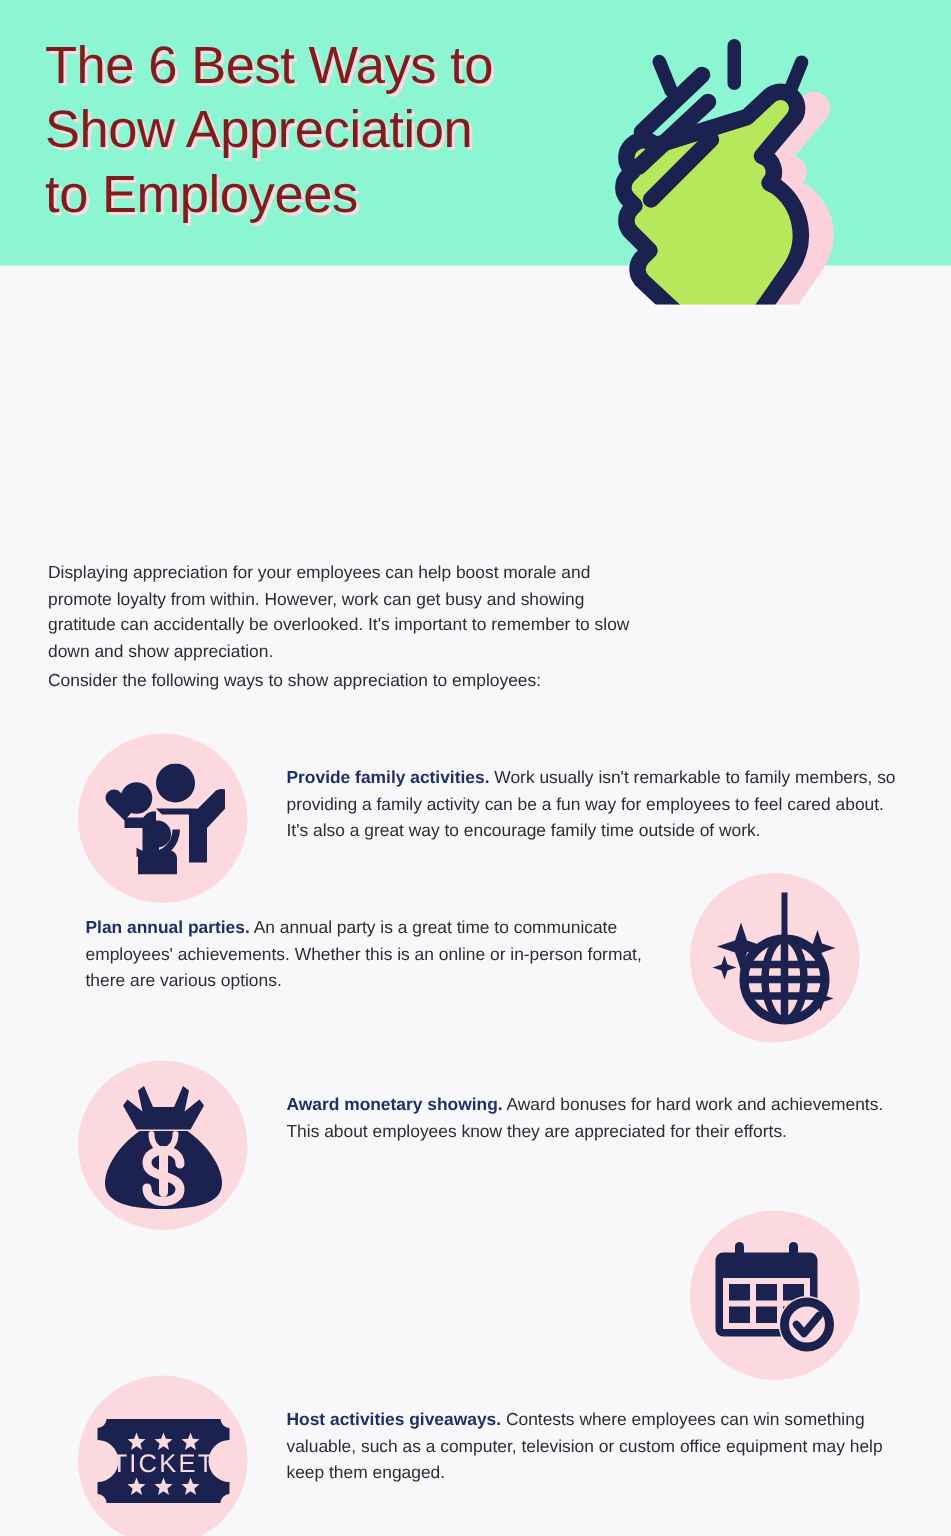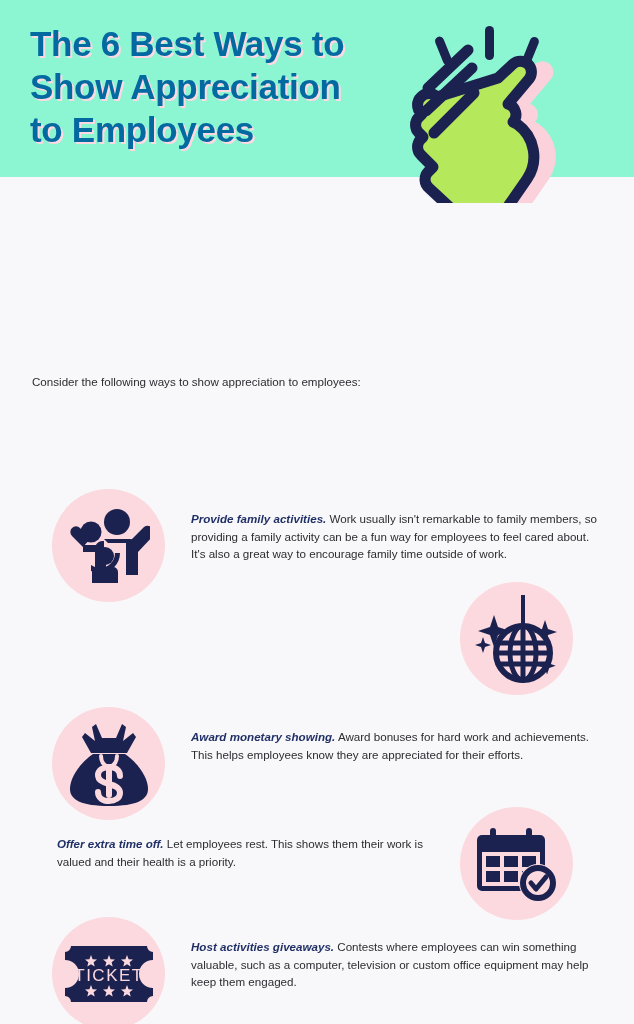--- a/index.html
+++ b/index.html
@@ -23,22 +23,22 @@
     background: #8cf5d2;
     overflow: visible;
   }
   .header-title {
     position: absolute;
     left: 30px;
     top: 22px;
     width: 400px;
     font-size: 35px;
     line-height: 43px;
-    font-weight: bold;
-    color: #0369a1;
+    font-weight: normal;
+    color: #7f1d1d;
     letter-spacing: -0.3px;
     text-shadow: 2px 2px 0 #ffd9e2;
     white-space: pre-line;
   }
 
   
   .clap-wrap {
     position: absolute;
     left: 408px;
     top: 8px;
@@ -91,21 +91,20 @@
     font-size: 11.6px;
     line-height: 17.5px;
     color: #2c2c32;
   }
   .row.left .row-text { left: 191px; top: 23px; width: 412px; }
   .row.right .row-text { left: 57px; top: 30px; width: 382px; }
 
   .lead {
     font-weight: bold;
     color: #203067;
-    font-style: italic;
   }
 
   svg { display: block; }
 </style>
 </head>
 <body>
 
 <div class="header">
   <div class="header-title">The 6 Best Ways to
 Show Appreciation
@@ -141,20 +140,21 @@
           <line x1="16" y1="62" x2="56" y2="24"></line>
         </g>
       </g>
     </svg>
   </div>
 </div>
 
 <div class="content">
 
   <div class="intro">
+    <p>Displaying appreciation for your employees can help boost morale and promote loyalty from within. However, work can get busy and showing gratitude can accidentally be overlooked. It's important to remember to slow down and show appreciation.</p>
     <p>Consider the following ways to show appreciation to employees:</p>
   </div>
 
   <div class="row left" style="top:310px;">
     <div class="icon-circle">
       <svg width="82" height="74" viewBox="0 0 82 74">
         <g fill="#1b2250">
           <circle cx="49" cy="13" r="13"></circle>
           <path d="M36 30 h26 a8 8 0 0 1 8 8 v28 h-12 v-32 h-18 z"></path>
           <path d="M62 32 L76 18 a6.5 6.5 0 0 1 9 9 L70 43 z"></path>
@@ -185,41 +185,44 @@
           <ellipse cx="49" cy="60" rx="13" ry="27" fill="none" stroke="#1b2250" stroke-width="5"></ellipse>
           <path d="M23 50 h52 M22 60 h54 M23 71 h52" stroke="#1b2250" stroke-width="5" fill="none"></path>
 
           <path d="M20 22 l4 12 l12 4 l-12 4 l-4 12 l-4 -12 l-12 -4 l12 -4 z"></path>
           <path d="M71 27 l3 9 l9 3 l-9 3 l-3 9 l-3 -9 l-9 -3 l9 -3 z"></path>
           <path d="M9 44 l2 6 l6 2 l-6 2 l-2 6 l-2 -6 l-6 -2 l6 -2 z"></path>
           <path d="M82 64 l2.2 6.5 l6.5 2.2 l-6.5 2.2 l-2.2 6.5 l-2.2 -6.5 l-6.5 -2.2 l6.5 -2.2 z" transform="translate(-9,0)"></path>
         </g>
       </svg>
     </div>
+    <div class="row-text">
+      <span class="lead">Plan annual parties.</span><span> An annual party is a great time to communicate employees' achievements. Whether this is an online or in-person format, there are various options.</span>
+    </div>
   </div>
 
   <div class="row left" style="top:528px;">
     <div class="icon-circle">
       <svg width="78" height="84" viewBox="0 0 78 84">
         <g fill="#1b2250">
           <path d="M26 2 l6 14 h14 l6 -14 l4 3 l-3 14 l10 -8 l3 4 l-9 16 h-36 l-9 -16 l3 -4 l10 8 l-3 -14 z"></path>
           <path d="M23 32 h32 c14 10 23 24 23 35 c0 11 -12 17 -39 17 c-27 0 -39 -6 -39 -17 c0 -11 9 -25 23 -35 z"></path>
         </g>
         <g fill="none" stroke="#fbd9df" stroke-width="4" stroke-linecap="round">
           <path d="M31 34 c0 8 5 10 8 12"></path>
           <path d="M47 34 c0 8 -5 10 -8 12"></path>
         </g>
         <g fill="#fbd9df">
           <rect x="36" y="42" width="6" height="34" rx="3"></rect>
           <path d="M50 54 c0 -6 -5 -9 -11 -9 c-6 0 -11 3 -11 8 c0 5 4 7 11 9 c7 2 11 4 11 9 c0 5 -5 8 -11 8 c-6 0 -11 -3 -11 -9" fill="none" stroke="#fbd9df" stroke-width="6" stroke-linecap="round"></path>
         </g>
       </svg>
     </div>
     <div class="row-text">
-      <span class="lead">Award monetary showing.</span><span> Award bonuses for hard work and achievements. This helps employees know they are appreciated for their efforts.</span>
+      <span class="lead">Award monetary showing.</span><span> Award bonuses for hard work and achievements. This about employees know they are appreciated for their efforts.</span>
     </div>
   </div>
 
   <div class="row right" style="top:628px;">
     <div class="icon-circle">
       <svg width="84" height="76" viewBox="0 0 84 76">
         <g fill="#1b2250">
           <rect x="15" y="2" width="6" height="16" rx="3"></rect>
           <rect x="51" y="2" width="6" height="16" rx="3"></rect>
           <rect x="2" y="9" width="68" height="56" rx="5"></rect>
@@ -232,23 +235,20 @@
           <rect x="29" y="30" width="14" height="11"></rect>
           <rect x="47" y="30" width="14" height="11"></rect>
           <rect x="11" y="45" width="14" height="11"></rect>
           <rect x="29" y="45" width="14" height="11"></rect>
           <rect x="47" y="45" width="14" height="11"></rect>
         </g>
         <circle cx="63" cy="57" r="19" fill="#fbd9df"></circle>
         <circle cx="63" cy="57" r="15" fill="none" stroke="#1b2250" stroke-width="6"></circle>
         <path d="M56 57 l5 6 l10 -12" fill="none" stroke="#1b2250" stroke-width="5" stroke-linecap="round" stroke-linejoin="round"></path>
       </svg>
-    </div>
-    <div class="row-text">
-      <span class="lead">Offer extra time off.</span><span> Let employees rest. This shows them their work is valued and their health is a priority.</span>
     </div>
   </div>
 
   <div class="row left" style="top:738px;">
     <div class="icon-circle">
       <svg width="92" height="60" viewBox="0 0 92 60">
         <path d="M8 2 h76 a6 6 0 0 0 6 6 v8 a14 14 0 0 0 0 28 v8 a6 6 0 0 0 -6 6 h-76 a6 6 0 0 0 -6 -6 v-8 a14 14 0 0 0 0 -28 v-8 a6 6 0 0 0 6 -6 z" fill="#1b2250"></path>
         <g fill="#fbd9df">
           <path d="M28 11 l1.6 4.2 l4.4 0.3 l-3.4 2.8 l1.1 4.3 l-3.7 -2.4 l-3.7 2.4 l1.1 -4.3 l-3.4 -2.8 l4.4 -0.3 z"></path>
           <path d="M46 11 l1.6 4.2 l4.4 0.3 l-3.4 2.8 l1.1 4.3 l-3.7 -2.4 l-3.7 2.4 l1.1 -4.3 l-3.4 -2.8 l4.4 -0.3 z"></path>

